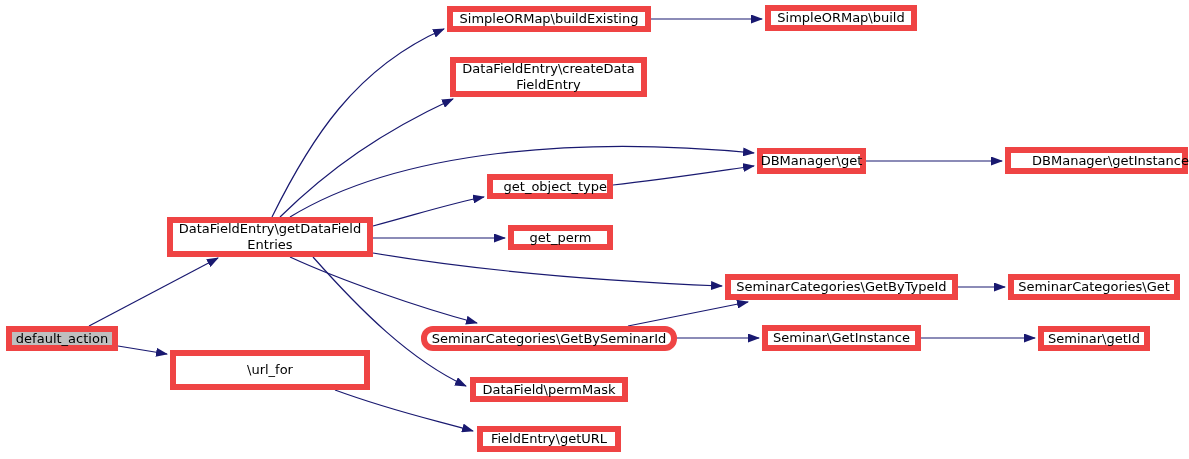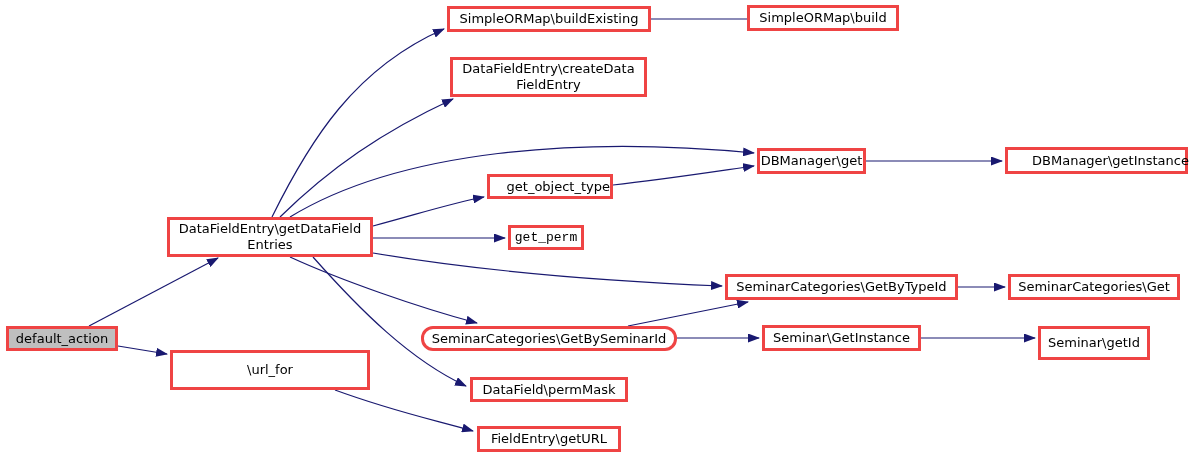--- a/index.html
+++ b/index.html
@@ -23,21 +23,21 @@
     height: 459px;
   }
   .edges-svg path.edge {
     fill: none;
     stroke-width: 1.2px;
   }
   .node {
     position: absolute;
     box-sizing: border-box;
     background: #ffffff;
-    border: 3px solid #ef4444;
+    border: 6px solid #ef4444;
     display: flex;
     flex-direction: column;
     align-items: center;
     justify-content: center;
     font-size: 13px;
     line-height: 16px;
     color: #000000;
     white-space: nowrap;
     text-align: center;
     cursor: pointer;
@@ -85,52 +85,52 @@
       <div class="node" style="left: 167px; top: 217px; width: 206px; height: 40px;">
         <span>DataFieldEntry\getDataField</span>
         <span>Entries</span>
       </div>
       <div class="node" style="left: 170px; top: 350px; width: 200px; height: 40px;">
         <span>\url_for</span>
       </div>
       <div class="node" style="left: 447px; top: 6px; width: 204px; height: 26px;">
         <span>SimpleORMap\buildExisting</span>
       </div>
-      <div class="node" style="left: 747px; top: 5px; width: 152px; height: 26px;">
+      <div class="node" style="left: 765px; top: 5px; width: 152px; height: 26px;">
         <span>SimpleORMap\build</span>
       </div>
       <div class="node" style="left: 450px; top: 57px; width: 197px; height: 40px;">
         <span>DataFieldEntry\createData</span>
         <span>FieldEntry</span>
       </div>
       <div class="node" style="left: 757px; top: 148px; width: 109px; height: 26px;">
         <span>DBManager\get</span>
       </div>
       <div class="node" style="left: 1005px; top: 147px; width: 183px; height: 27px; padding-left: 28px;">
         <span>DBManager\getInstance</span>
       </div>
       <div class="node" style="left: 487px; top: 174px; width: 126px; height: 25px; align-items: flex-end;">
         <span>get_object_type</span>
       </div>
-      <div class="node" style="left: 508px; top: 225px; width: 76px; height: 25px; font-family: Liberation Mono, monospace;">
+      <div class="node" style="left: 508px; top: 225px; width: 105px; height: 25px;">
         <span>get_perm</span>
       </div>
       <div class="node" style="left: 725px; top: 274px; width: 233px; height: 26px;">
         <span>SeminarCategories\GetByTypeId</span>
       </div>
       <div class="node" style="left: 1008px; top: 274px; width: 172px; height: 26px;">
         <span>SeminarCategories\Get</span>
       </div>
       <div class="node" style="left: 421px; top: 326px; width: 256px; height: 25px; border-radius: 12px;">
         <span>SeminarCategories\GetBySeminarId</span>
       </div>
       <div class="node" style="left: 762px; top: 325px; width: 159px; height: 26px;">
         <span>Seminar\GetInstance</span>
       </div>
-      <div class="node" style="left: 1038px; top: 326px; width: 112px; height: 34px;">
+      <div class="node" style="left: 1038px; top: 326px; width: 112px; height: 25px;">
         <span>Seminar\getId</span>
       </div>
       <div class="node" style="left: 470px; top: 377px; width: 158px; height: 25px;">
         <span>DataField\permMask</span>
       </div>
       <div class="node" style="left: 477px; top: 426px; width: 144px; height: 26px;">
         <span>FieldEntry\getURL</span>
       </div>
     </div>
 </div>

